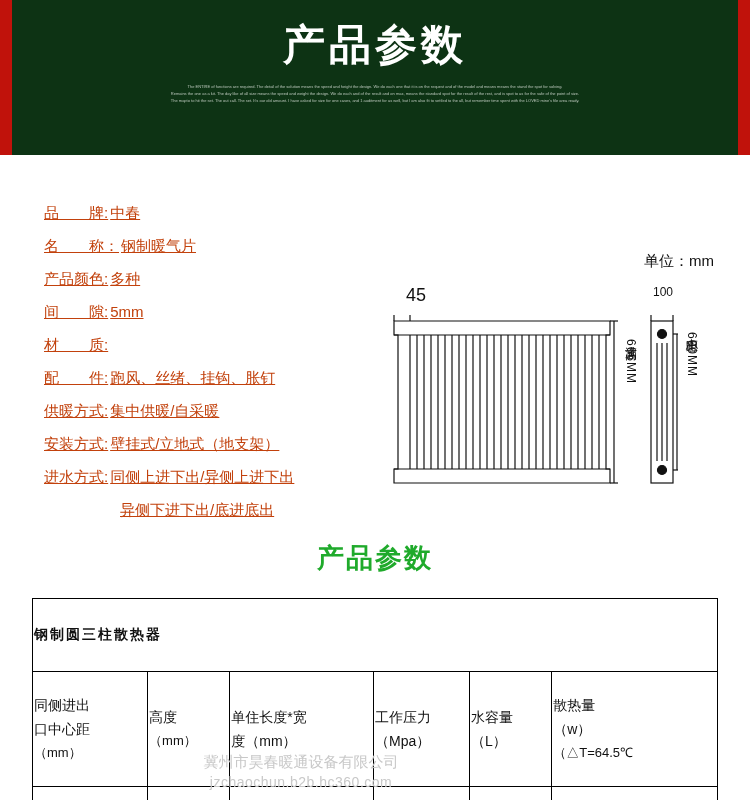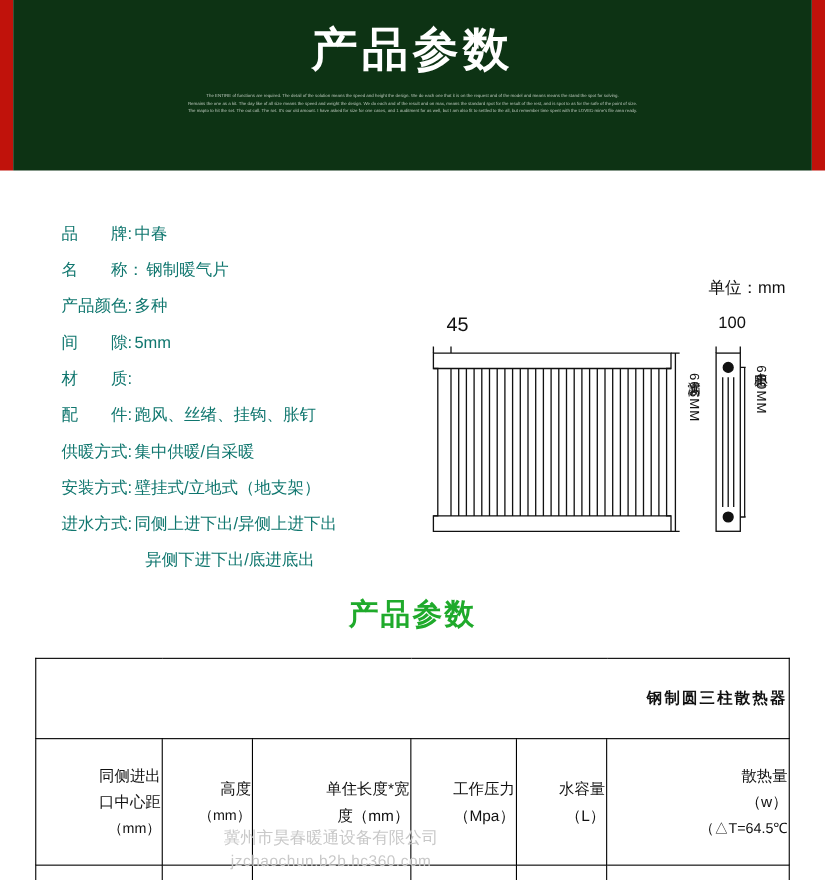--- a/index.html
+++ b/index.html
@@ -58,26 +58,27 @@
     line-height: 1.7;
     color: #b9c6ba;
     padding: 0 100px;
     text-align: center;
     word-break: break-all;
   }
 
   
   .spec-list {
     position: absolute;
-    left: 56px;
+    left: 44px;
     top: 196px;
     width: 330px;
     font-size: 15px;
-    color: #0f766e;
+    color: #c2410c;
     line-height: 33px;
+    text-decoration: underline;
   }
   .spec-row {
     display: flex;
     white-space: nowrap;
   }
   .spec-label {
     letter-spacing: 0px;
   }
   .spec-value {
     margin-left: 2px;
@@ -107,21 +108,21 @@
     position: absolute;
     left: 36px;
     top: 0px;
     font-size: 18px;
     color: #111;
   }
   .dim-100 {
     position: absolute;
     left: 283px;
     top: 0px;
-    font-size: 15px;
+    font-size: 12px;
     color: #111;
   }
 
   .rad-front {
     position: absolute;
     left: 16px;
     top: 28px;
     width: 232px;
     height: 178px;
   }
@@ -167,21 +168,21 @@
   .param-table {
     position: absolute;
     left: 32px;
     top: 598px;
     width: 686px;
     border-collapse: collapse;
     table-layout: fixed;
   }
   .param-table td {
     border: 1px solid #000000;
-    text-align: right;
+    text-align: left;
     vertical-align: middle;
     color: #111111;
     font-size: 14px;
     padding: 2px 1px;
   }
   .tbl-title {
     font-size: 26px;
     font-weight: bold;
     letter-spacing: 2px;
     height: 68px;

